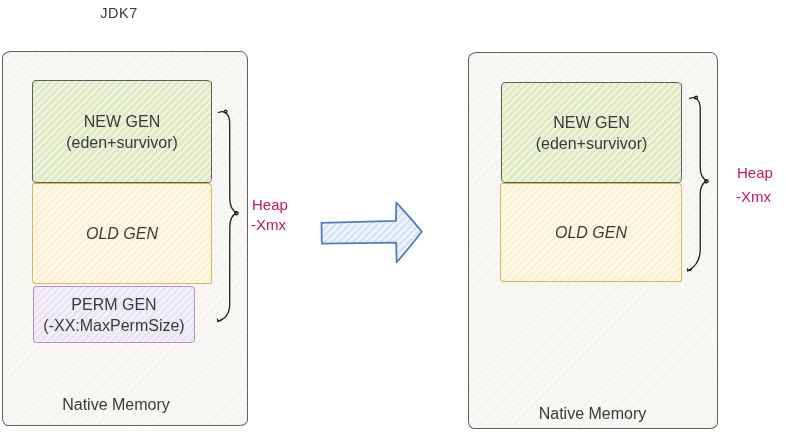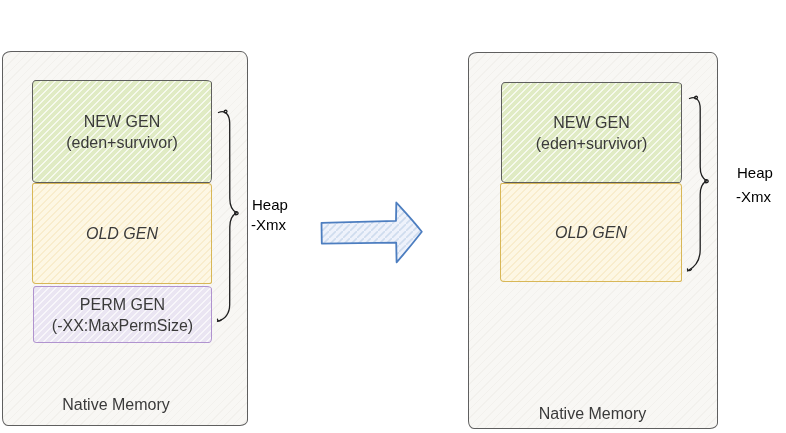--- a/index.html
+++ b/index.html
@@ -44,55 +44,56 @@
     border-radius:2px 4px 3px 4px / 3px 4px 2px 4px;
     font-style:italic;
   }
   .old-7 { left:32px; top:183px; width:180px; height:101px; }
   .old-8 { left:500px; top:183px; width:182px; height:99px; }
   .perm-gen {
     background-color:var(--perm-fill,#eae5f2);
     background-image:repeating-linear-gradient(135deg, rgba(255,255,255,0.65) 0 1.4px, transparent 1.4px 5px);
     border:1.6px solid var(--perm-border,#b093cf);
     border-radius:3px 5px 3px 4px / 4px 3px 5px 3px;
-    left:33px; top:286px; width:179px; height:57px;
+    left:33px; top:286px; width:162px; height:57px;
   }
   .metaspace {
     background-color:var(--metaspace-fill,#eae5f2);
     background-image:repeating-linear-gradient(135deg, rgba(255,255,255,0.65) 0 1.4px, transparent 1.4px 5px);
     border:1.7px solid var(--metaspace-border,#a98bc7);
     border-radius:11px 13px 11px 13px / 13px 11px 13px 11px;
     left:508px; top:310px; width:172px; height:58px;
   }
   .native-label {
     position:absolute; text-align:center; font-size:16px; color:#3a3a3a;
   }
   .native-7 { left:0px; top:396px; width:232px; }
   .native-8 { left:476px; top:405px; width:233px; }
   .heap-line {
-    position:absolute; font-size:15px; color:#000000; white-space:nowrap;
+    position:absolute; font-size:15px; color:#be185d; white-space:nowrap;
   }
   .heap7-1 { left:252px; top:196px; }
   .heap7-2 { left:251px; top:216px; }
   .heap8-1 { left:737px; top:164px; }
   .heap8-2 { left:736px; top:188px; }
   .overlay-svg { position:absolute; left:0; top:0; pointer-events:none; }
   .brace-path {
     fill:none; stroke:var(--brace-color,#1f1f1f);
     stroke-width:1.3; stroke-linecap:round;
   }
   .arrow-path {
     stroke:var(--arrow-border,#4d7ec0); stroke-width:1.8; stroke-linejoin:round;
   }
 </style>
 </head>
 <body>
 
 <div class="canvas">
 
+  <div class="jdk-title title-7">JDK7</div>
 
   <div class="outer-box outer-7"></div>
 
   <div class="mem-box new-gen new-7">
     <span>NEW GEN</span>
     <span>(eden+survivor)</span>
   </div>
   <div class="mem-box old-gen old-7">
     <span>OLD GEN</span>
   </div>

